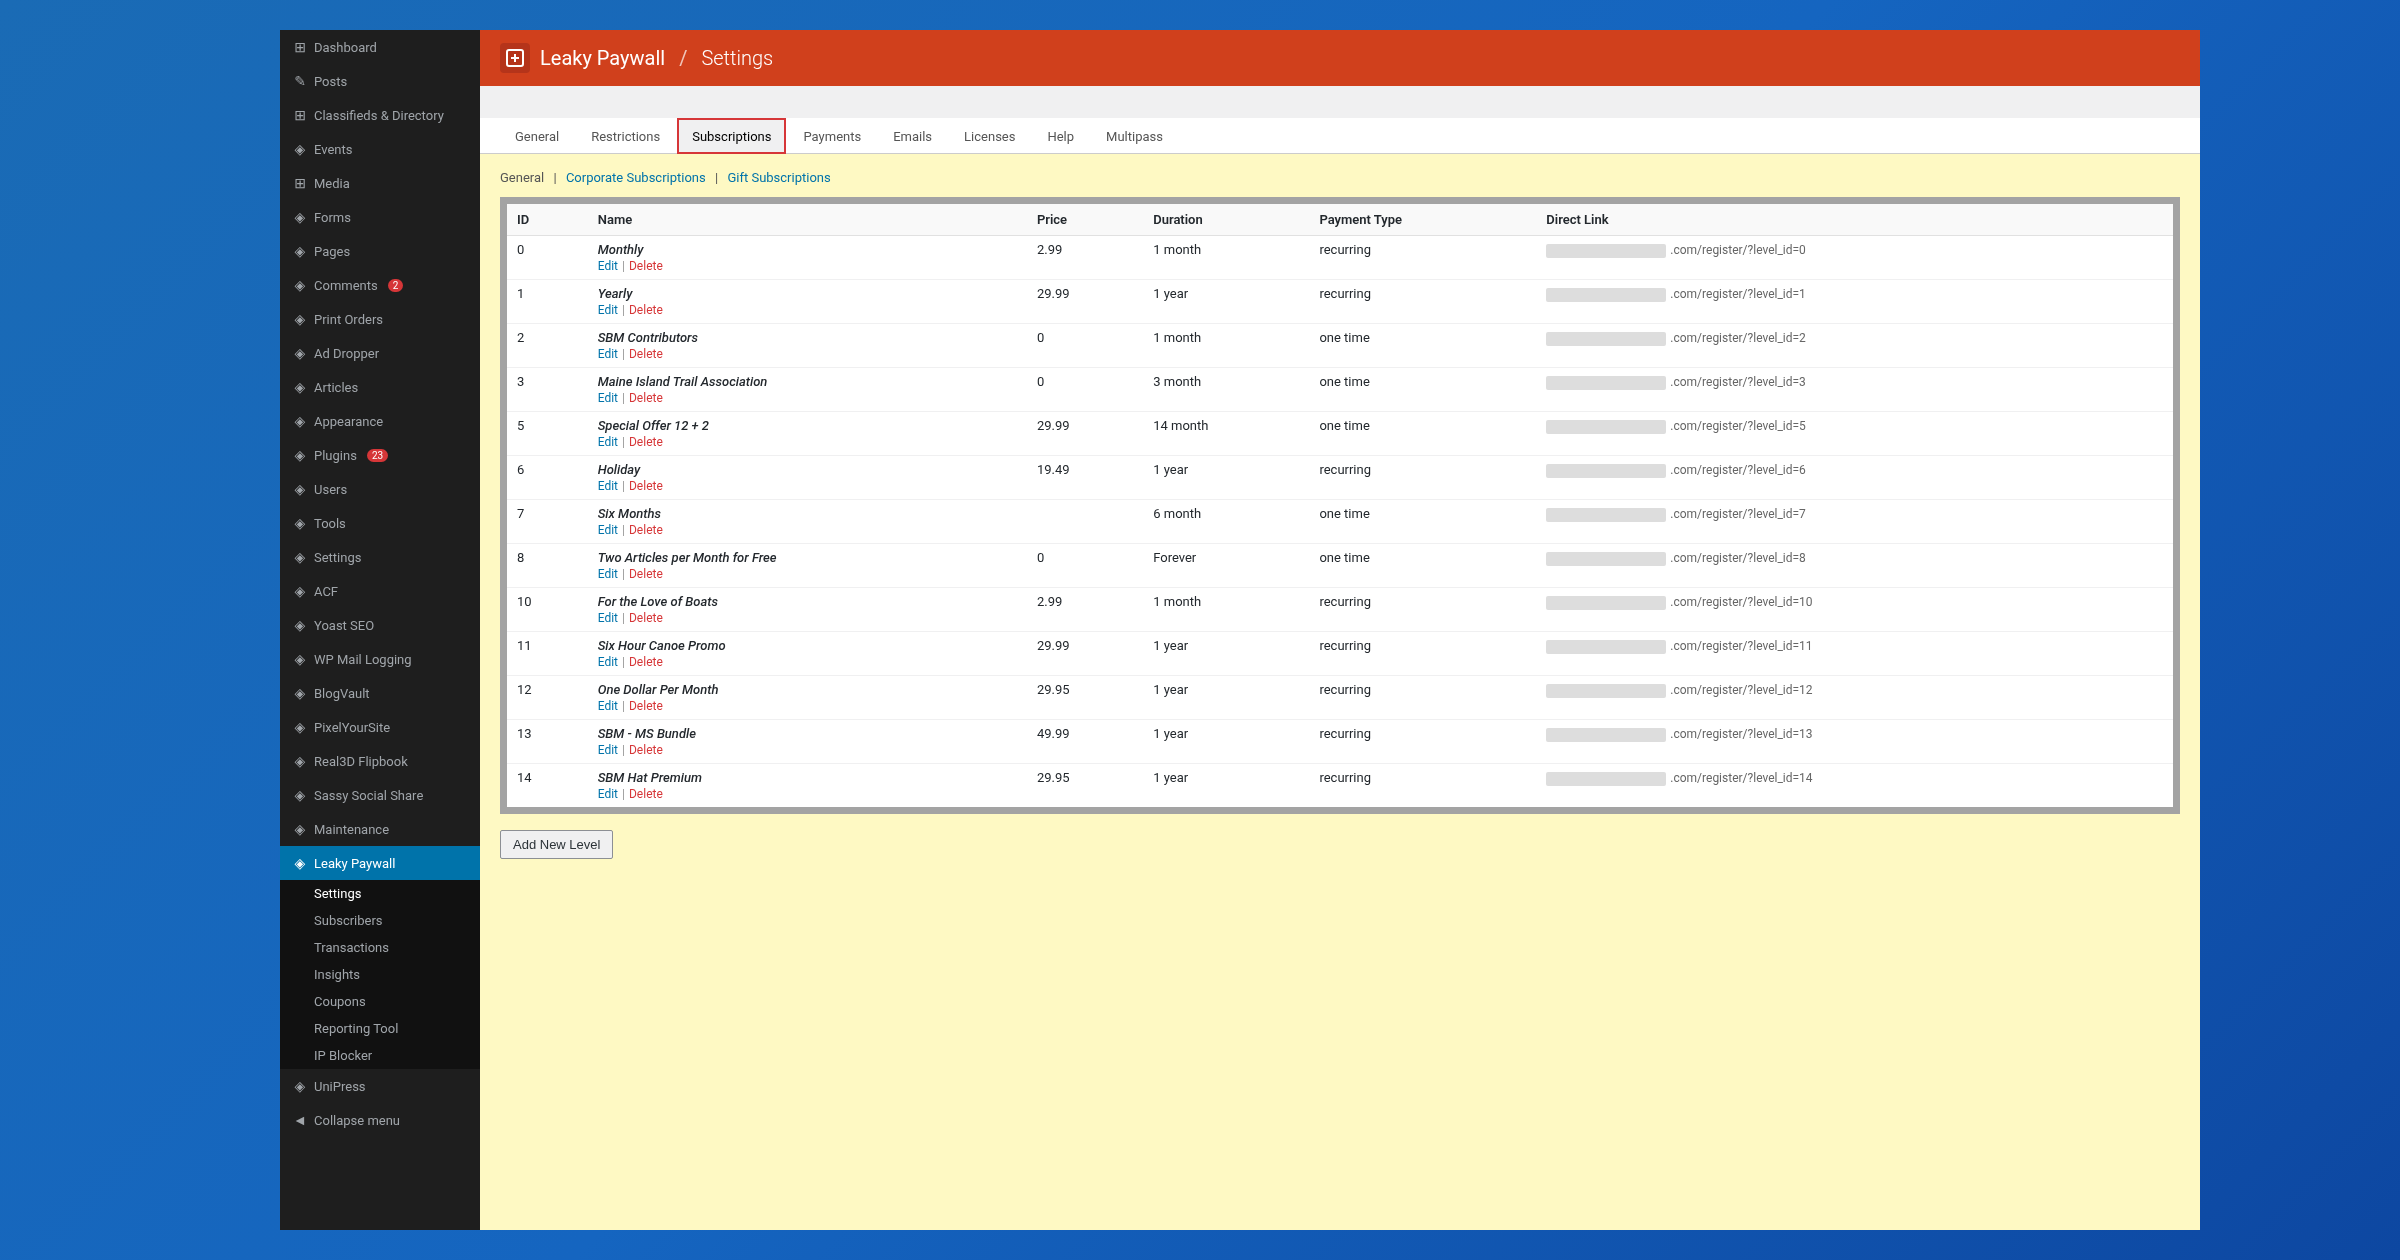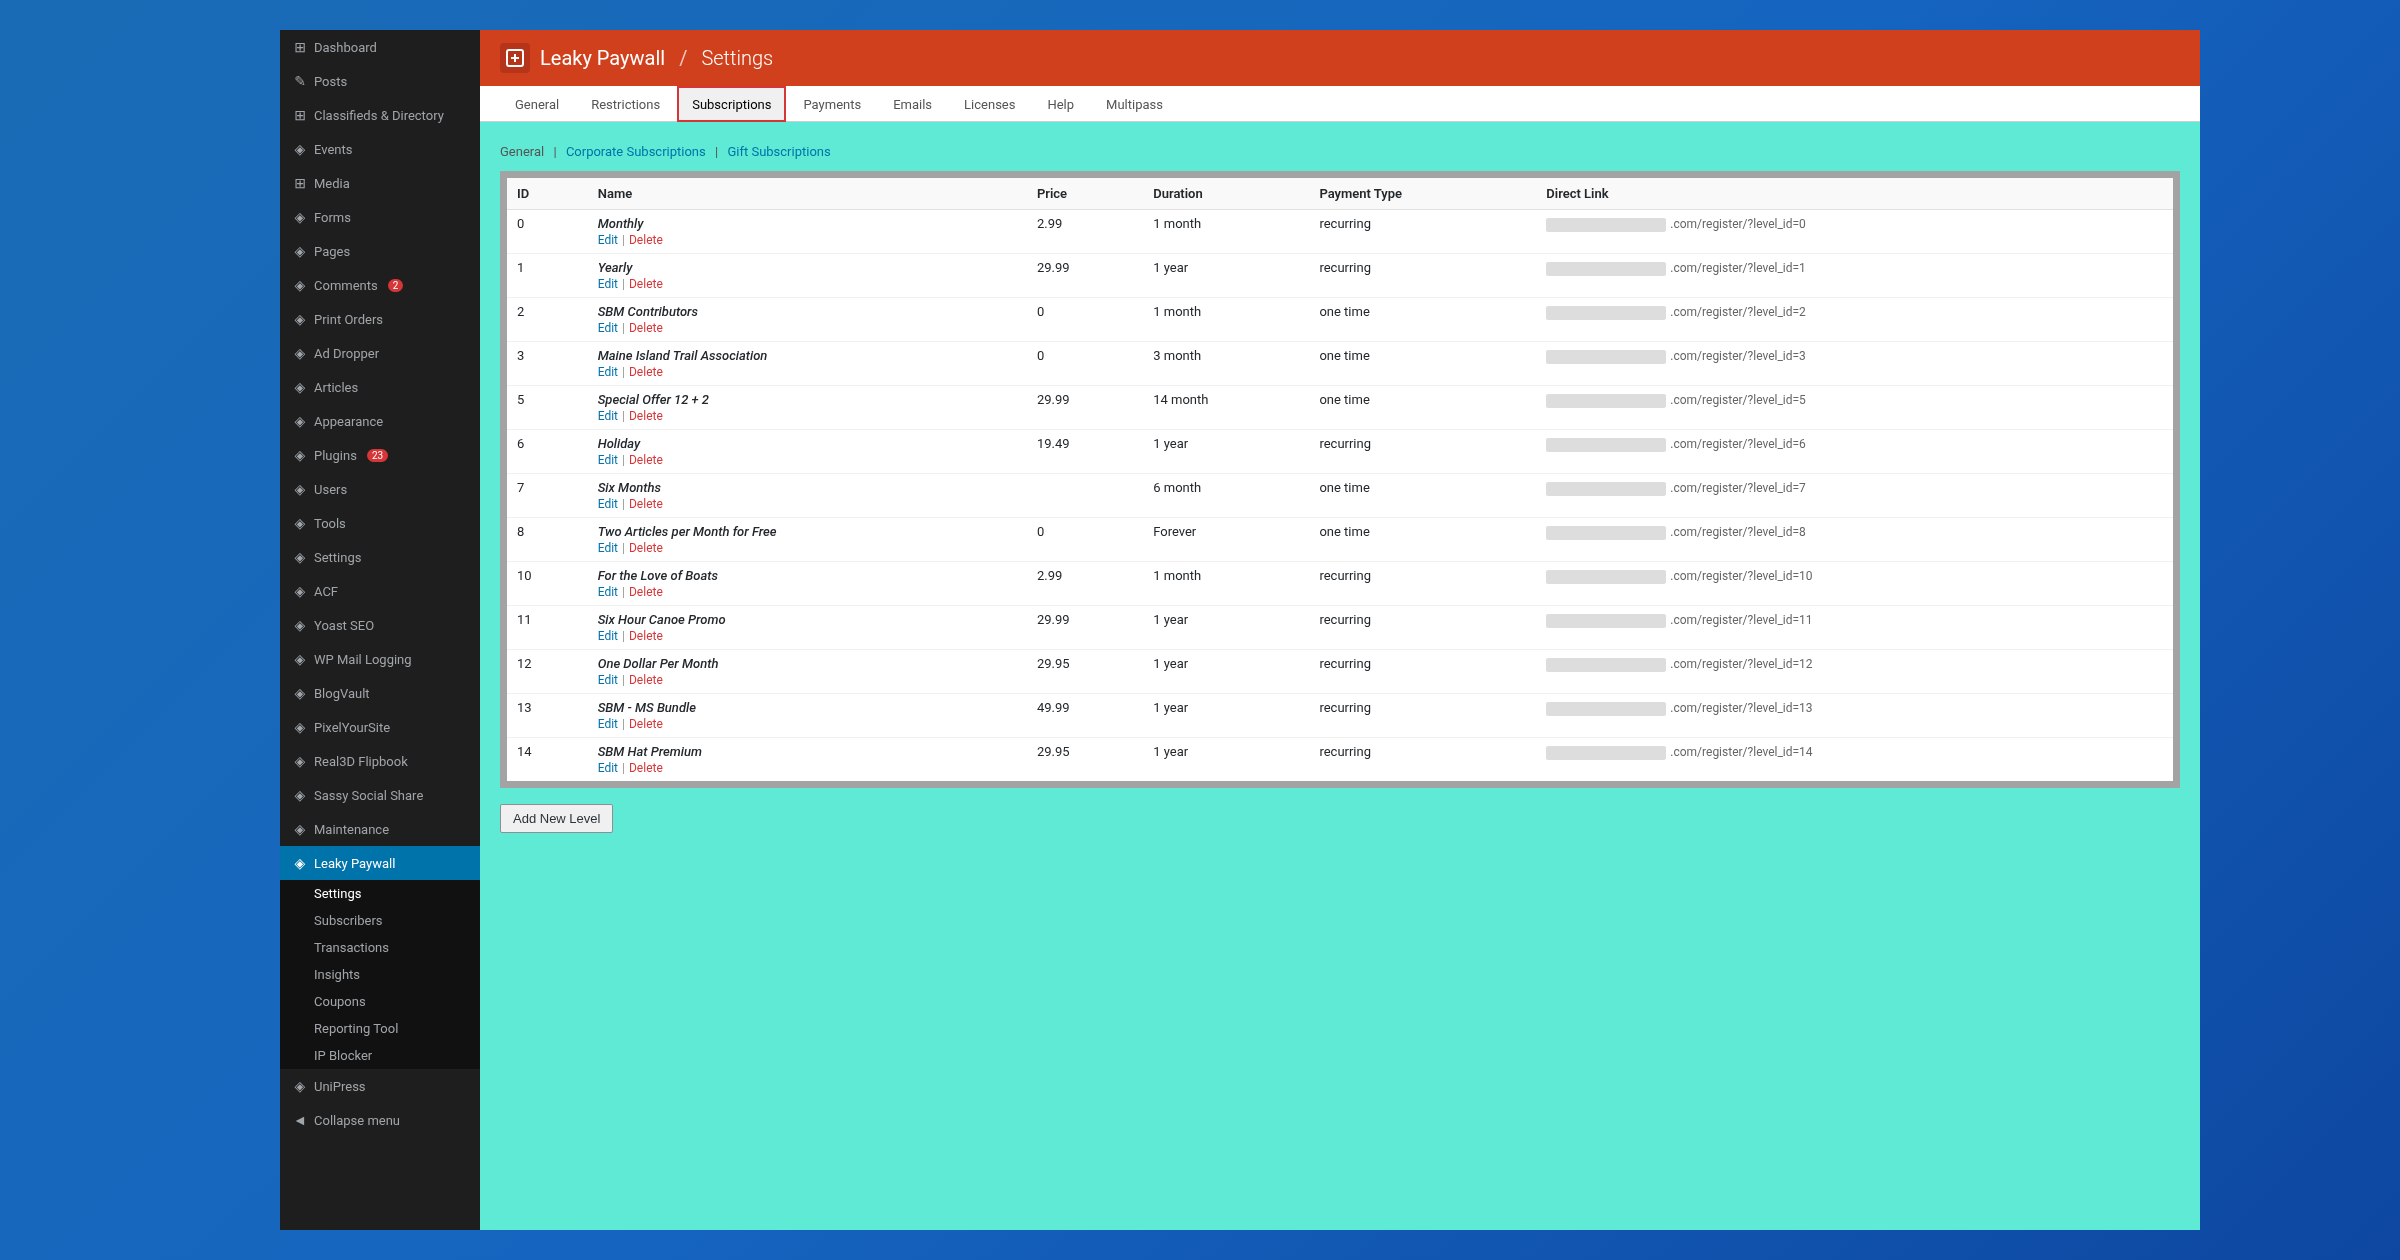--- a/index.html
+++ b/index.html
@@ -122,23 +122,24 @@
       margin: 0 4px;
     }
     .wp-header-subtitle {
       font-size: 20px;
       font-weight: 300;
     }
 
     
     .content-wrap {
       flex: 1;
-      background: #5eead4;
+      background: #fef9c3;
       overflow-y: auto;
       padding: 0;
+      margin-top: 32px;
     }
 
     
     .tab-bar {
       background: #fff;
       border-bottom: 1px solid #ccc;
       display: flex;
       padding: 0 20px;
       gap: 2px;
     }
@@ -156,21 +157,21 @@
       background: #f0f0f1;
       border-color: #ccc;
       border-bottom-color: #f0f0f1;
       color: #000;
       outline: 2px solid #d63638;
       outline-offset: -2px;
     }
 
     
     .page-content {
-      padding: 22px 20px;
+      padding: 16px 20px;
     }
 
     
     .breadcrumb {
       margin-bottom: 12px;
       font-size: 13px;
       color: #555;
     }
     .breadcrumb a {
       color: #0073aa;

